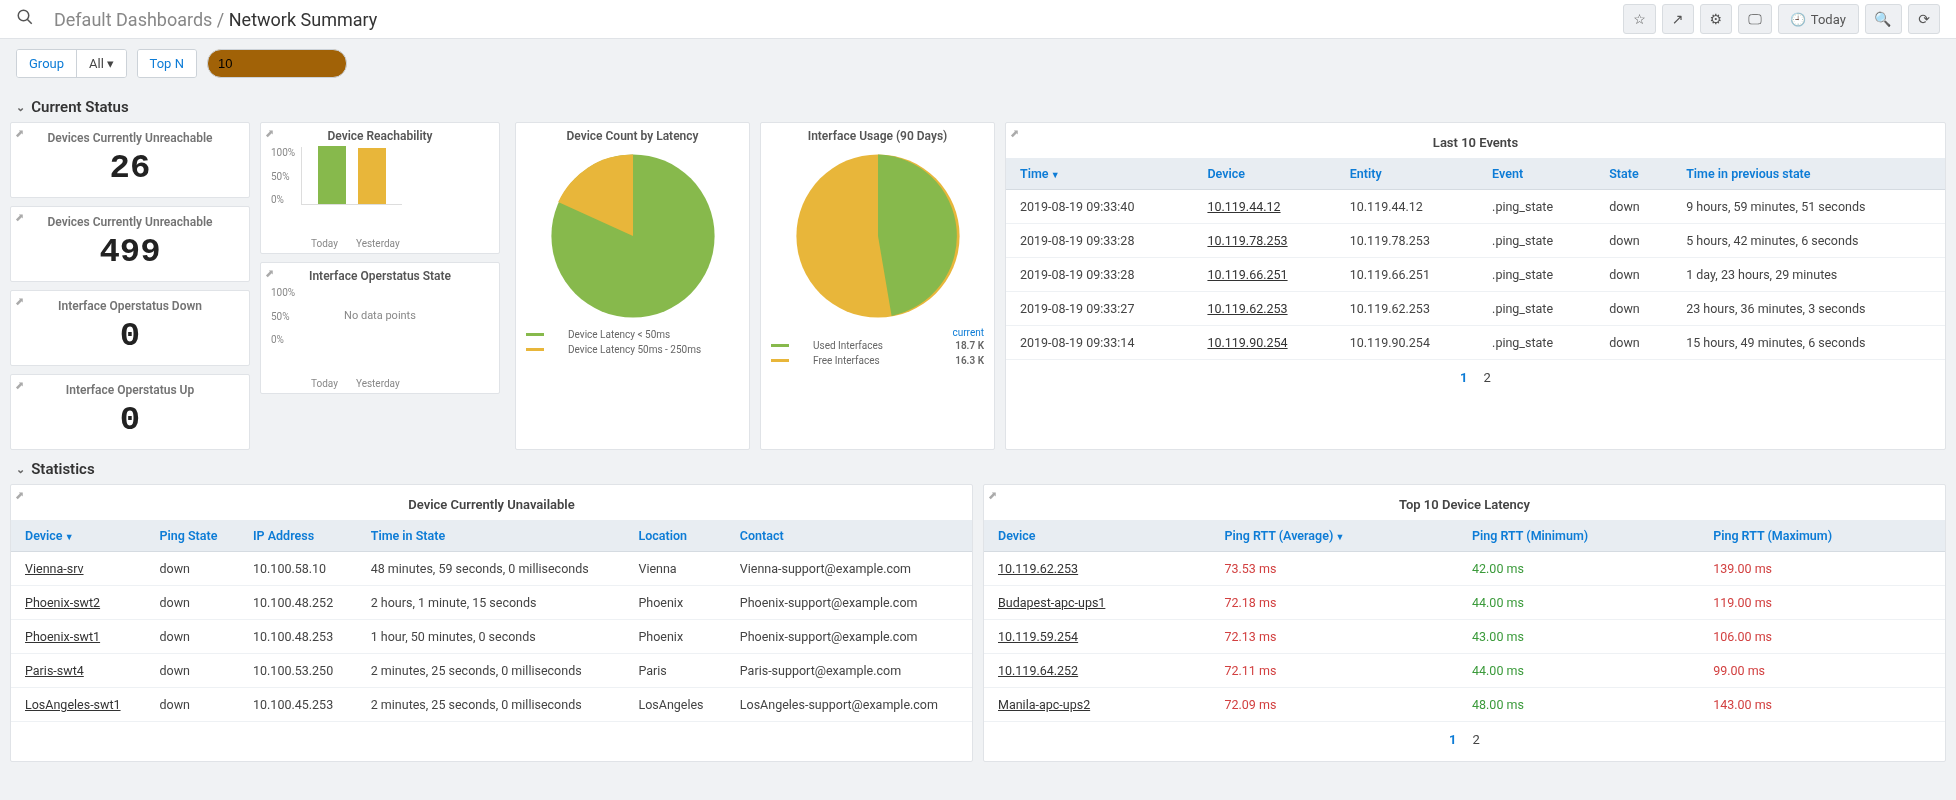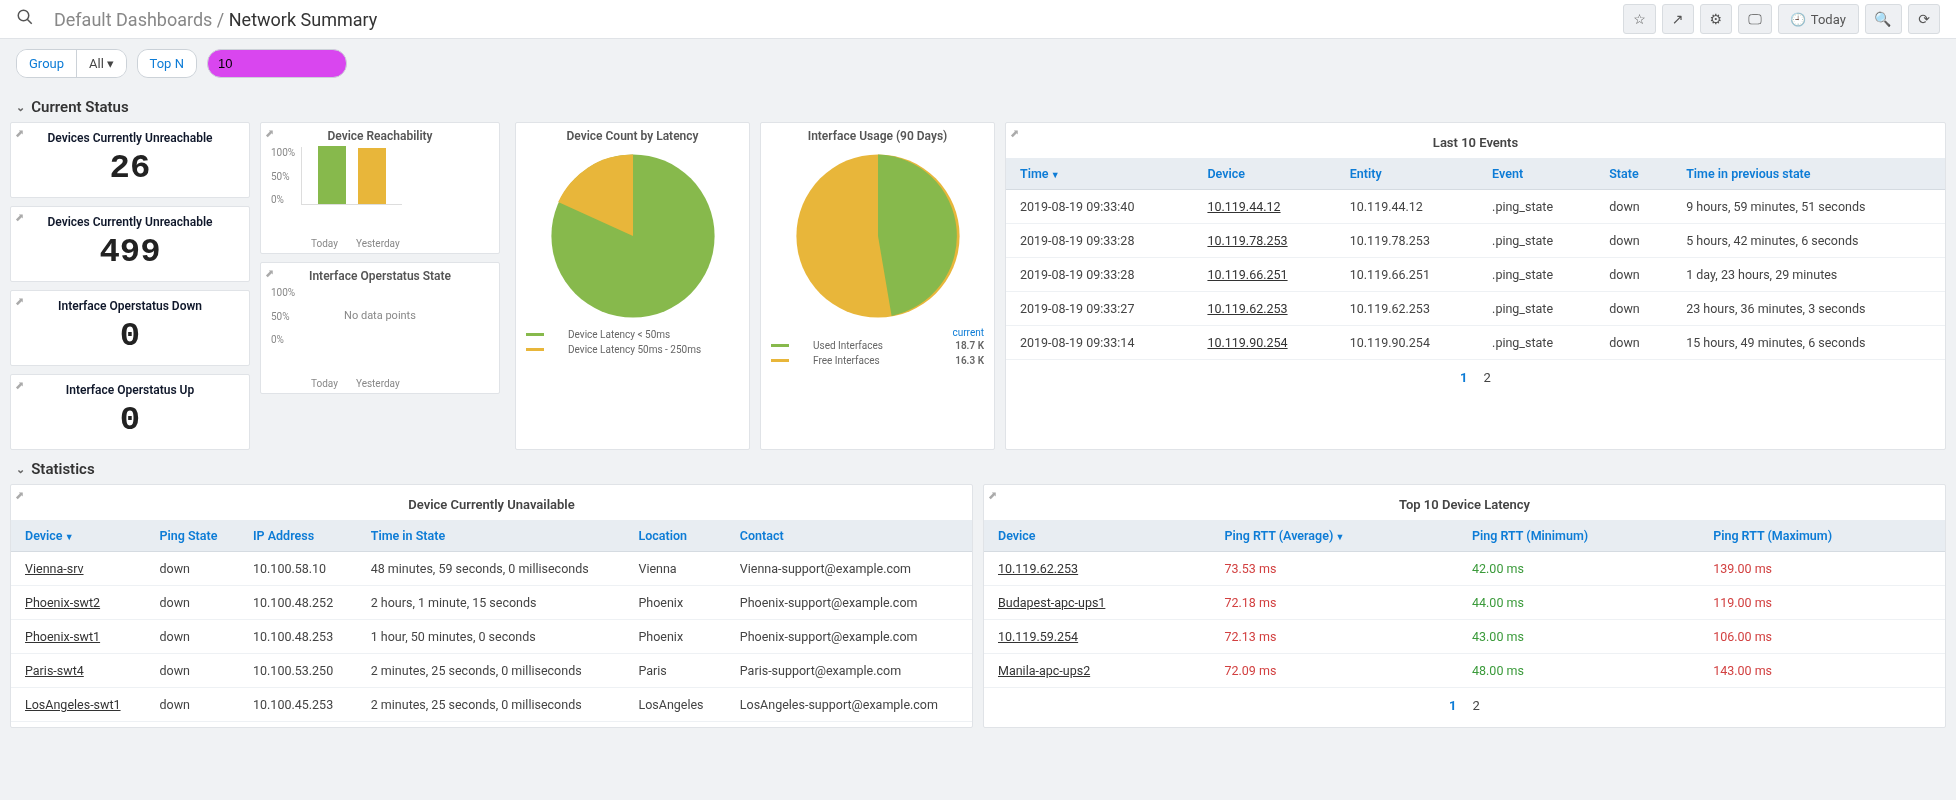--- a/index.html
+++ b/index.html
@@ -47,41 +47,41 @@
   
   .filter-row {
     display: flex;
     align-items: center;
     padding: 10px 16px;
     gap: 10px;
   }
   .btn-group {
     display: inline-flex;
     border: 1px solid #ccd2d8;
-    border-radius: 11px;
+    border-radius: 3px;
     overflow: hidden;
     background:#fff;
   }
   .btn-group .seg {
     padding: 6px 12px;
     font-size: 13px;
     cursor: pointer;
     color: #0d7cd6;
     background:#fff;
     border-right:1px solid #ccd2d8;
   }
   .btn-group .seg:last-child{border-right:none;}
   .btn-group .seg.sel { background:#fff; color:#444;}
   .input-num {
     border: 1px solid #ccd2d8;
     border-radius: 14px;
     padding: 6px 10px;
     width: 140px;
     font-size:13px;
-    background:#d946ef;
+    background:#a16207;
   }
   
   .section-header {
     display: flex;
     align-items: center;
     padding: 10px 16px 6px;
     font-size: 15px;
     font-weight: 600;
     color: #333;
     gap:6px;
@@ -96,21 +96,21 @@
     align-items: stretch;
   }
   .kpi-stack { display: flex; flex-direction: column; gap: 8px; width: 240px;}
   .card {
     background:#fff;
     border:1px solid #e0e3e7;
     border-radius:2px;
     position:relative;
   }
   .kpi-card { text-align:center; padding:4px 8px 10px;}
-  .kpi-card .title{font-size:12px;color:#0f172a;font-weight:600;margin:4px 0;}
+  .kpi-card .title{font-size:12px;color:#737373;font-weight:600;margin:4px 0;}
   .kpi-card .value{font-size:34px;font-weight:700;color:#222;font-family:Liberation Mono, monospace;}
   .card .popout{position:absolute;top:4px;left:4px;font-size:11px;color:#aaa;cursor:pointer;}
   .mini-chart-card{width:240px; padding:6px 10px 4px; display:flex;flex-direction:column;}
   .mini-chart-card .title{text-align:center;font-size:12px;font-weight:600;color:#555;margin-bottom:4px;}
   .mini-bar-chart{position:relative;flex:1;display:flex;}
   .y-axis{display:flex;flex-direction:column;justify-content:space-between;font-size:10px;color:#888;padding-right:6px;height:58px;}
   .bars{display:flex;gap:12px;align-items:flex-end;height:58px;border-left:1px solid #ddd;border-bottom:1px solid #ddd;padding:0 16px;}
   .bar{width:28px;}
   .bar.green{background:#87b94c;}
   .bar.yellow{background:#e8b63a;}
@@ -452,20 +452,26 @@
      <td class="val-green">44.00 ms</td>
      <td class="val-red">119.00 ms</td>
    </tr>
           <tr>
      <td><a>10.119.59.254</a></td>
      <td class="val-red">72.13 ms</td>
      <td class="val-green">43.00 ms</td>
      <td class="val-red">106.00 ms</td>
    </tr>
           <tr>
+     <td><a>10.119.64.252</a></td>
+     <td class="val-red">72.11 ms</td>
+     <td class="val-green">44.00 ms</td>
+     <td class="val-red">99.00 ms</td>
+   </tr>
+          <tr>
      <td><a>Manila-apc-ups2</a></td>
      <td class="val-red">72.09 ms</td>
      <td class="val-green">48.00 ms</td>
      <td class="val-red">143.00 ms</td>
    </tr>
         </tbody>
     </table>
     <div class="pager" id="latency-pager"><span class="pg active">1</span><span class="pg ">2</span></div>
   </div>
 </div>

